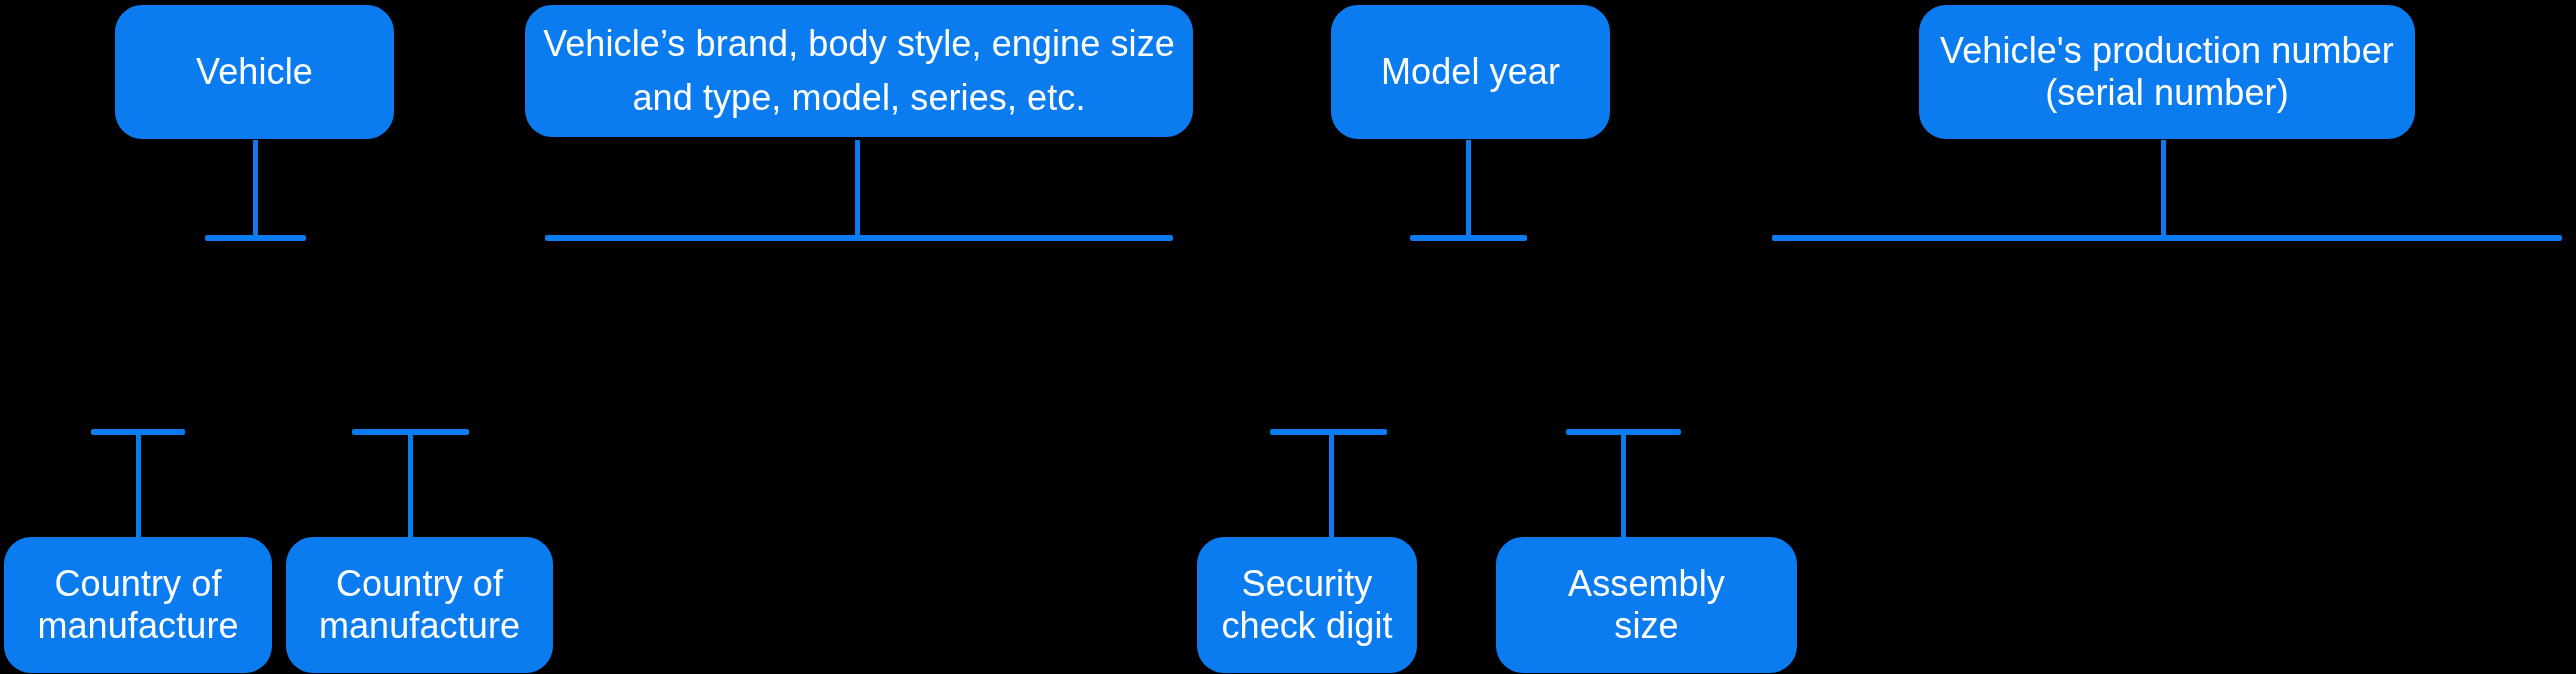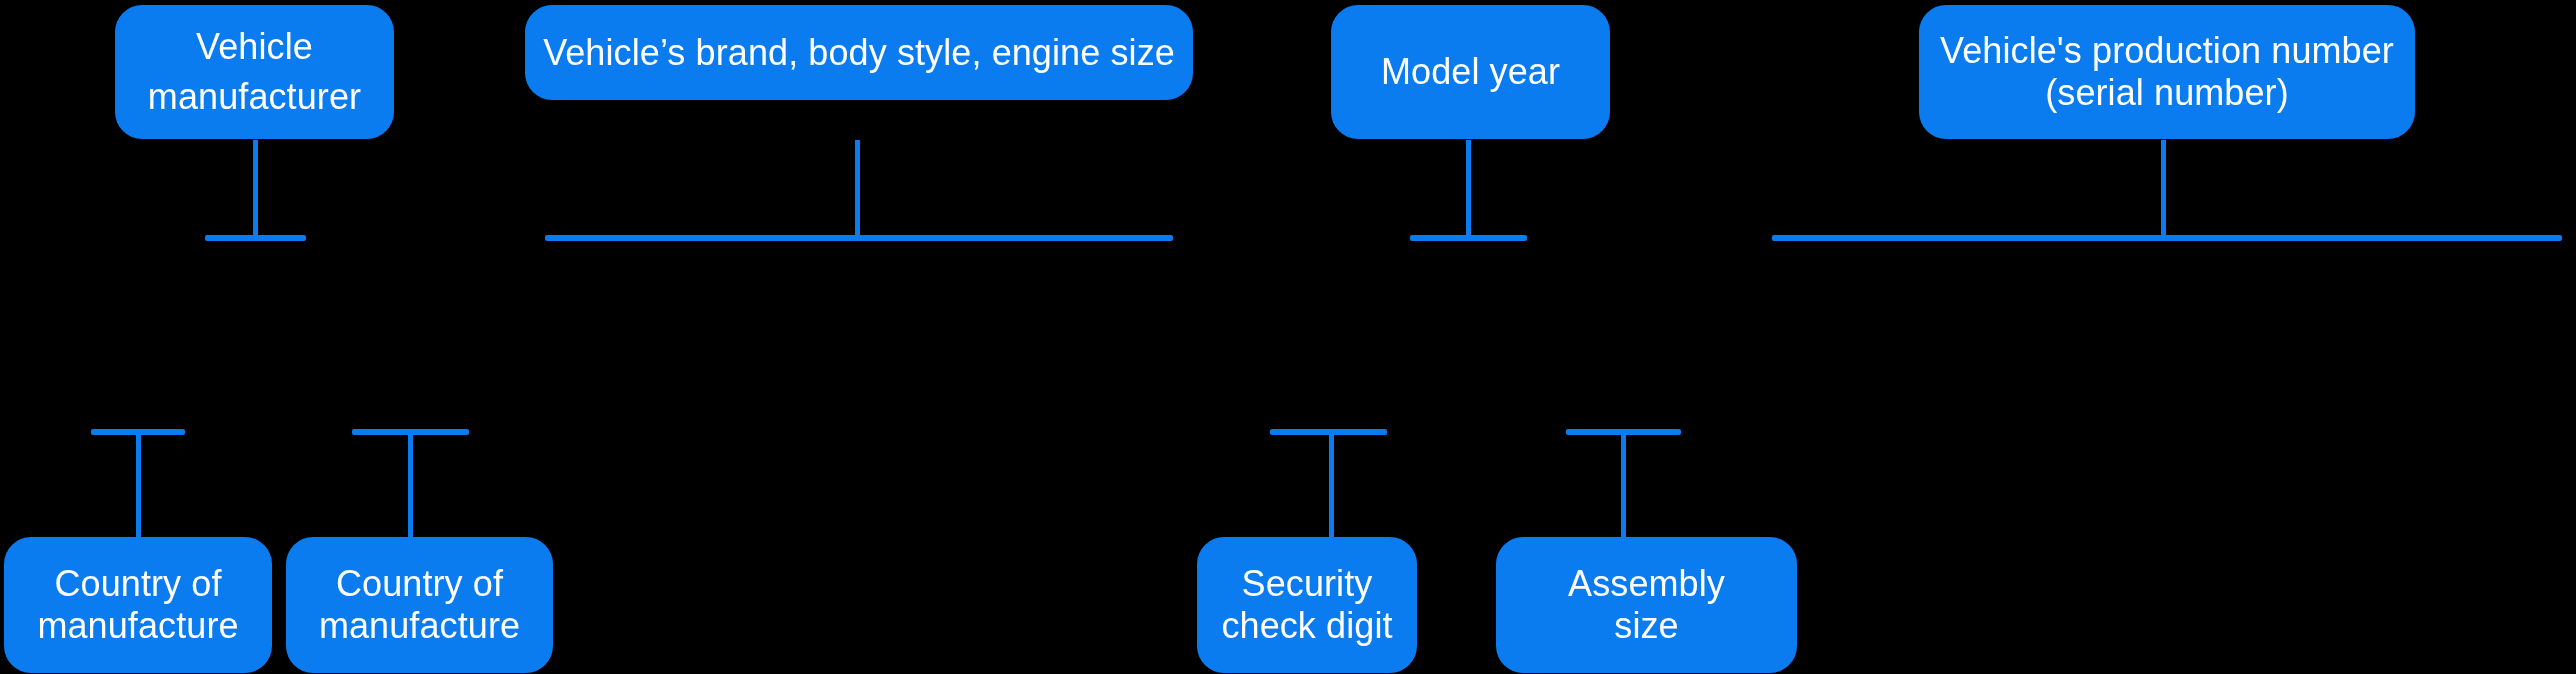--- a/index.html
+++ b/index.html
@@ -45,25 +45,25 @@
     background: var(--accent, #0b7cf0);
   }
 </style>
 </head>
 <body>
 
 <div class="canvas">
 
   <div class="node" style="left:115px; top:5.4px; width:279px; height:134px;gap:8px;">
     <span>Vehicle</span>
-    <span>manufacturer</span>
   </div>
 
-  <div class="node" style="left:525px; top:5.4px; width:668px; height:95px;gap:12px;">
+  <div class="node" style="left:525px; top:5.4px; width:668px; height:132px;gap:12px;">
     <span>Vehicle’s brand, body style, engine size</span>
+    <span>and type, model, series, etc.</span>
   </div>
 
   <div class="node" style="left:1331px; top:5.4px; width:279px; height:134px;">
     <span>Model year</span>
     <span></span>
   </div>
 
   <div class="node" style="left:1919px; top:5.4px; width:496px; height:134px;">
     <span>Vehicle's production number</span>
     <span>(serial number)</span>

